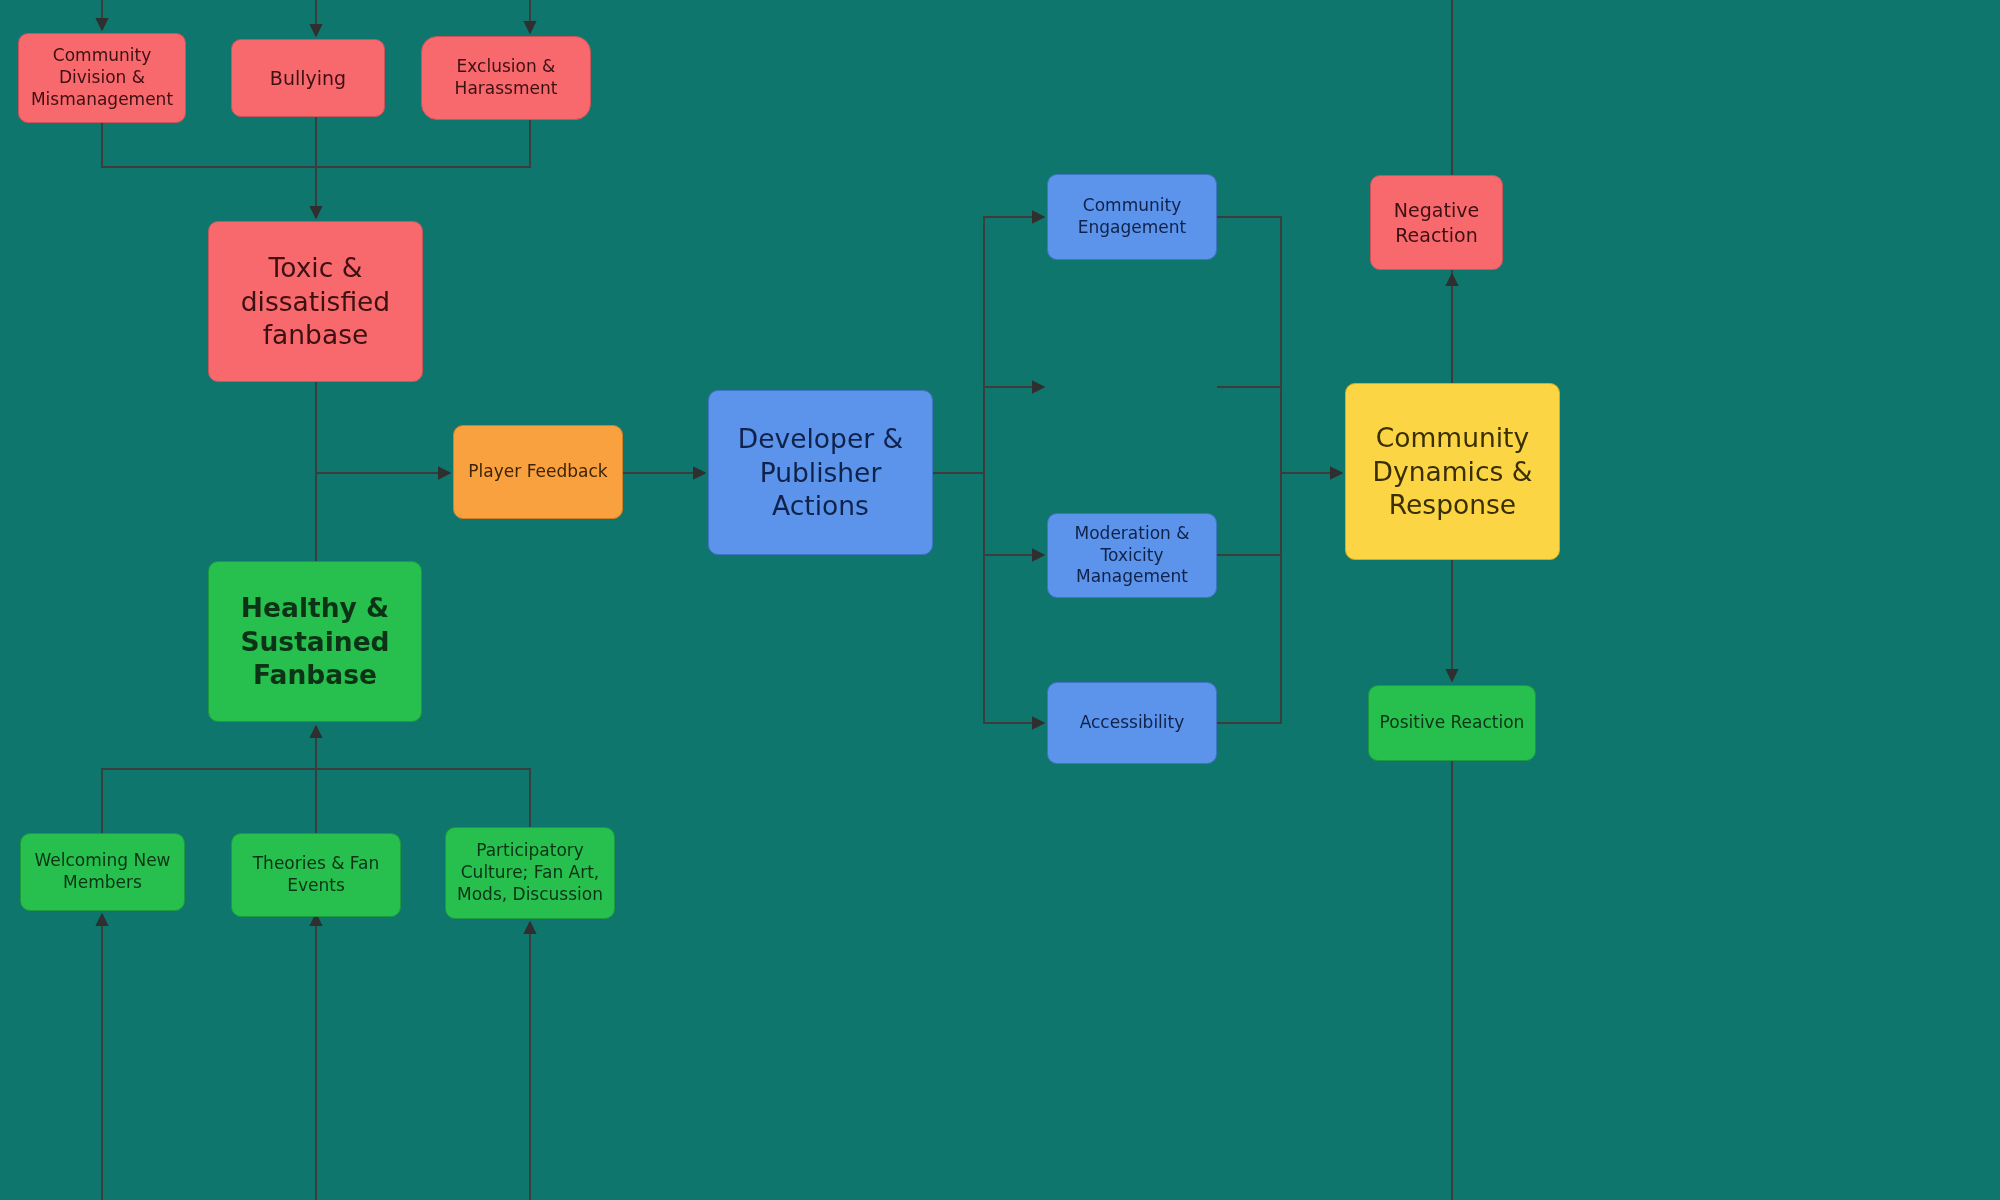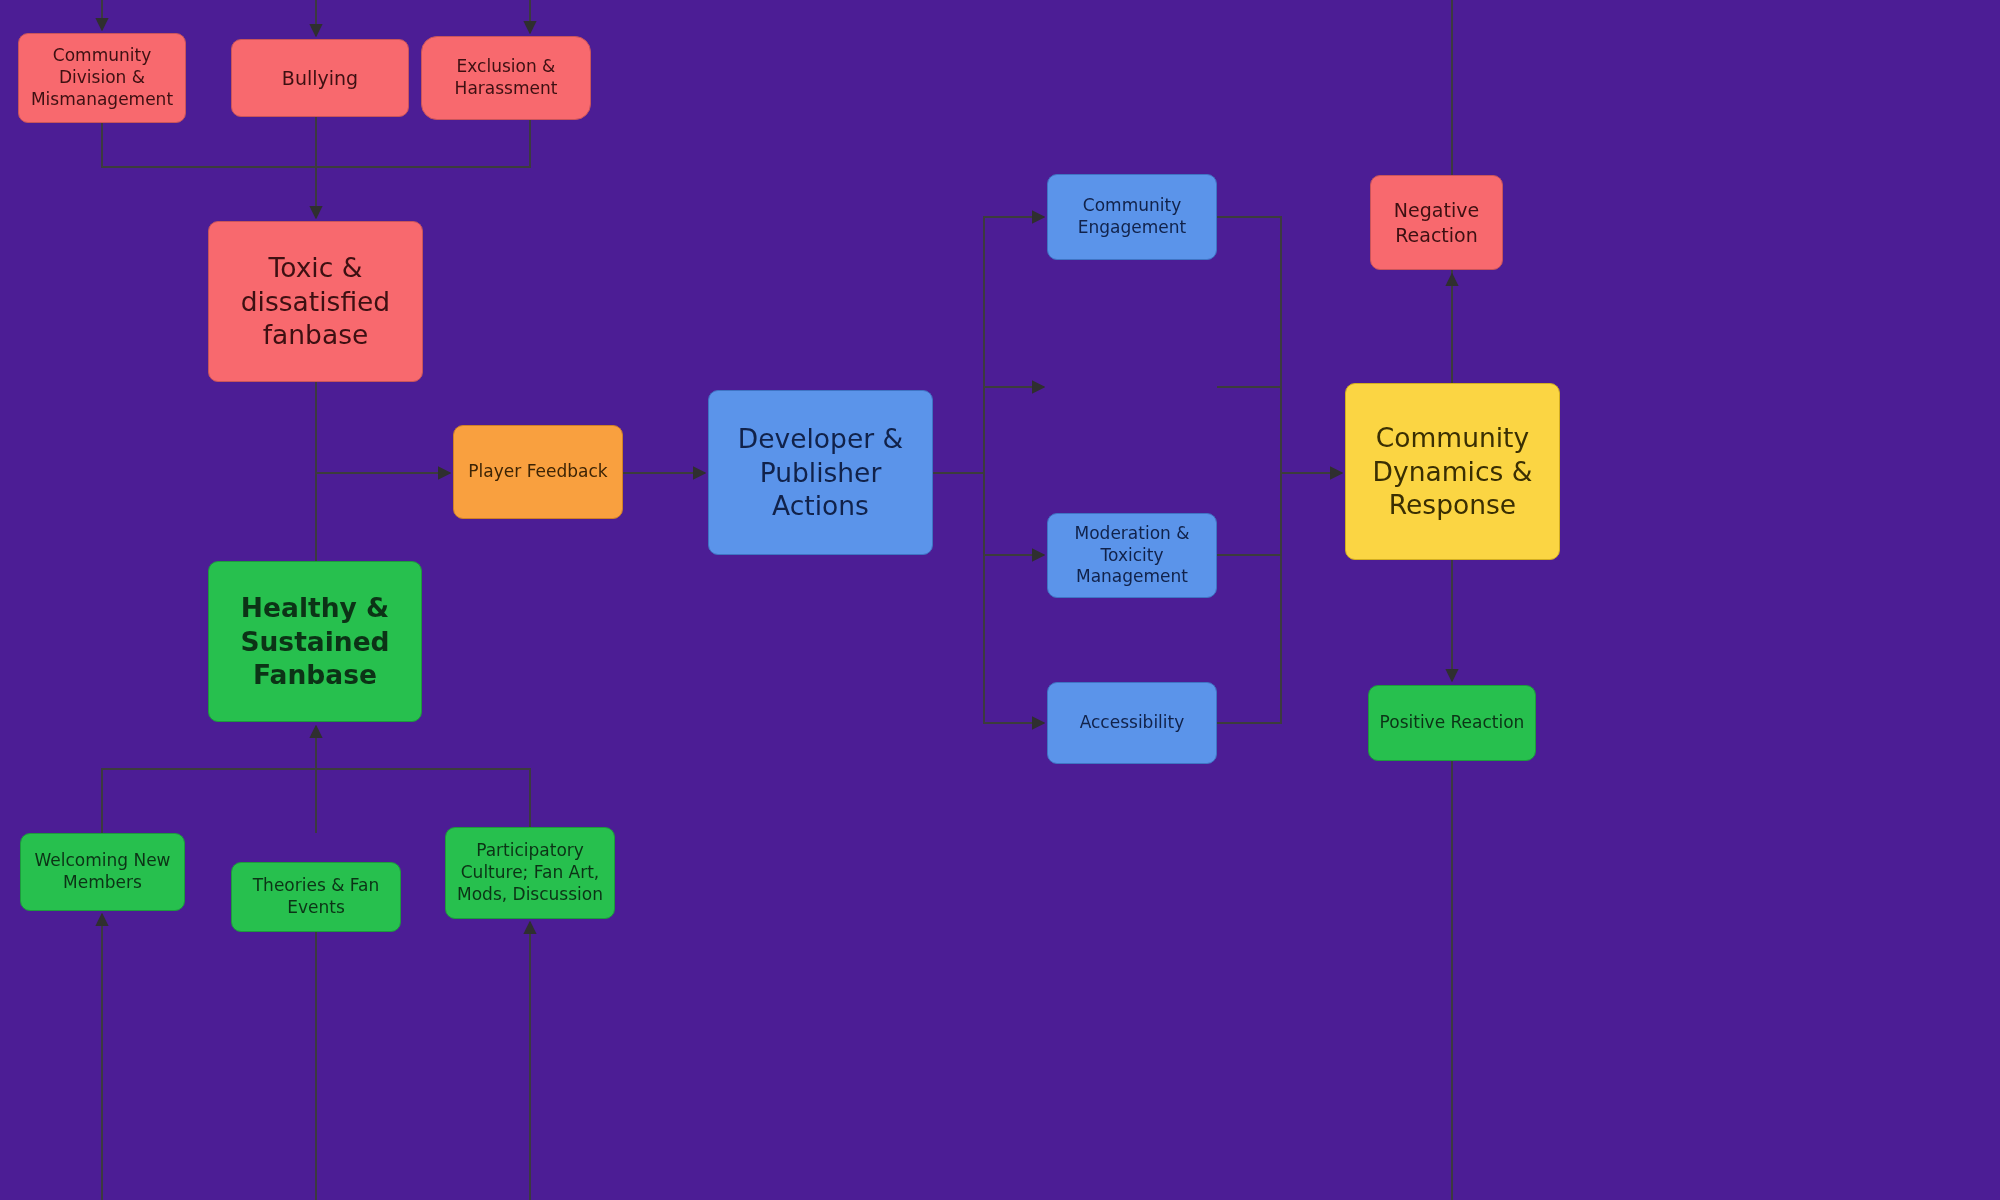--- a/index.html
+++ b/index.html
@@ -9,21 +9,21 @@
     width: 2000px;
     height: 1200px;
     overflow: hidden;
     font-family: "DejaVu Sans", "Liberation Sans", sans-serif;
   }
 
   #canvas {
     position: relative;
     width: 2000px;
     height: 1200px;
-    background: #4c1d95;
+    background: #0f766e;
   }
 
   #edge-layer {
     position: absolute;
     left: 0;
     top: 0;
     width: 2000px;
     height: 1200px;
     pointer-events: none;
   }
@@ -128,37 +128,37 @@
       <path d="M 102 1210 L 102 914" marker-end="url(#arrow)"></path>
       <path d="M 316 1210 L 316 914" marker-end="url(#arrow)"></path>
       <path d="M 530 1210 L 530 922" marker-end="url(#arrow)"></path>
     </g>
   </svg>
 
   <div class="node red fs-17" style="left:18px; top:33px; width:168px; height:90px;">Community
 Division &amp;
 Mismanagement</div>
 
-  <div class="node red fs-19" style="left:231px; top:39px; width:178px; height:78px;">Bullying</div>
+  <div class="node red fs-19" style="left:231px; top:39px; width:154px; height:78px;">Bullying</div>
 
   <div class="node red fs-17" style="left:421px; top:36px; width:170px; height:84px;border-radius:16px;">Exclusion &amp;
 Harassment</div>
 
   <div class="node red fs-26" style="left:208px; top:221px; width:215px; height:161px;">Toxic &amp;
 dissatisfied
 fanbase</div>
 
   <div class="node green fs-26" style="left:208px; top:561px; width:214px; height:161px;font-weight:bold;">Healthy &amp;
 Sustained
 Fanbase</div>
 
   <div class="node green fs-17" style="left:20px; top:833px; width:165px; height:78px;">Welcoming New
 Members</div>
 
-  <div class="node green fs-17" style="left:231px; top:833px; width:170px; height:70px;margin-top:29px;">Theories &amp; Fan
+  <div class="node green fs-17" style="left:231px; top:833px; width:170px; height:84px;">Theories &amp; Fan
 Events</div>
 
   <div class="node green fs-17" style="left:445px; top:827px; width:170px; height:92px;">Participatory
 Culture; Fan Art,
 Mods, Discussion</div>
 
   <div class="node orange fs-17" style="left:453px; top:425px; width:170px; height:94px;">Player Feedback</div>
 
   <div class="node blue fs-26" style="left:708px; top:390px; width:225px; height:165px;">Developer &amp;
 Publisher

